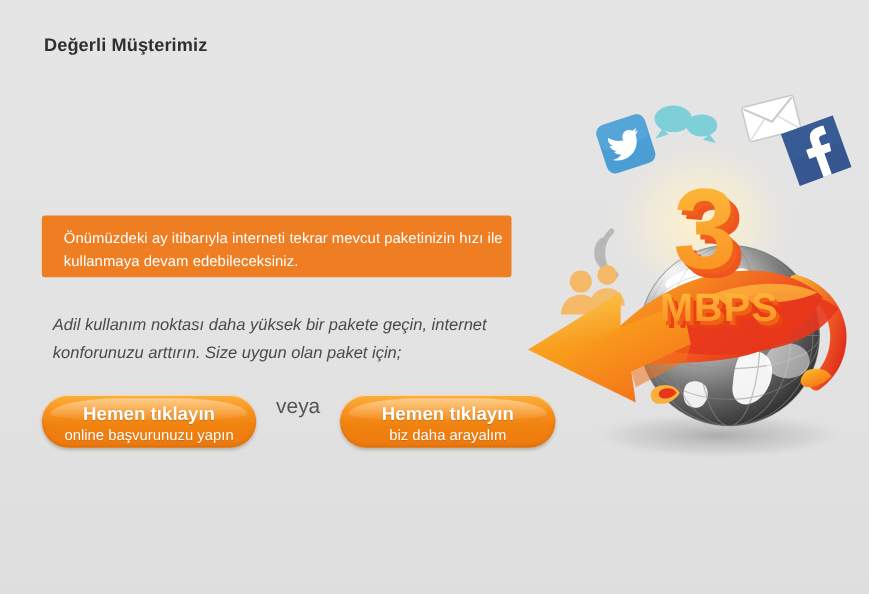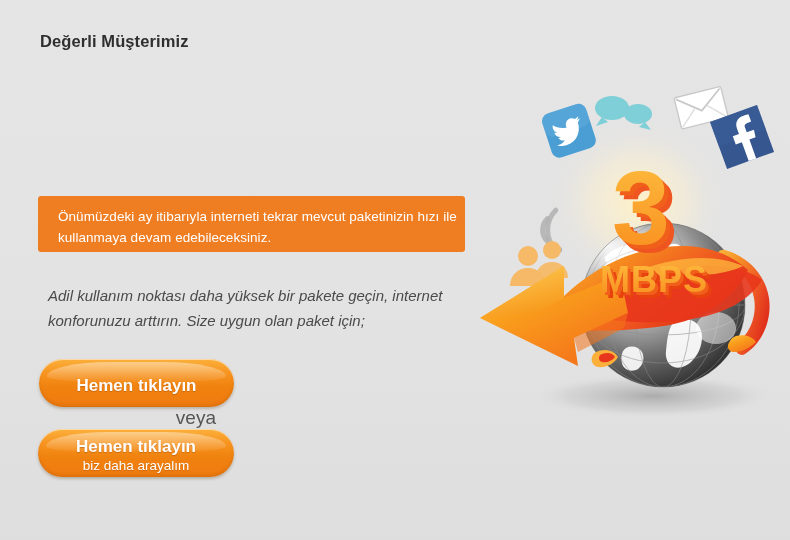--- a/index.html
+++ b/index.html
@@ -77,22 +77,21 @@
     margin: 0;
     font-style: italic;
   }
 
   
   .cta-row {
     position: absolute;
     left: 38px;
     top: 359px;
     display: flex;
-    align-items: flex-end;
-    flex-direction: column;
+    align-items: flex-start;
   }
   .btn {
     position: relative;
     border: 0;
     padding: 0;
     border-radius: 26px;
     color: #fff;
     text-align: center;
     cursor: pointer;
     background: linear-gradient(180deg, #fbb03b 0%, #f79420 30%, #f0820f 58%, #ef7a10 100%);
@@ -177,20 +176,21 @@
 
   <div class="notice">
     <p class="notice-text">Önümüzdeki ay itibarıyla interneti tekrar mevcut paketinizin hızı ile kullanmaya devam edebileceksiniz.</p>
   </div>
 
   <p class="para2">Adil kullanım noktası daha yüksek bir pakete geçin, internet konforunuzu arttırın. Size uygun olan paket için;</p>
 
   <div class="cta-row">
     <button class="btn btn-1">
       <span class="btn-main">Hemen tıklayın</span>
+      <span class="btn-sub">online başvurunuzu yapın</span>
     </button>
     <span class="veya">veya</span>
     <button class="btn btn-2">
       <span class="btn-main">Hemen tıklayın</span>
       <span class="btn-sub">biz daha arayalım</span>
     </button>
   </div>
 
 
   <div class="art">

